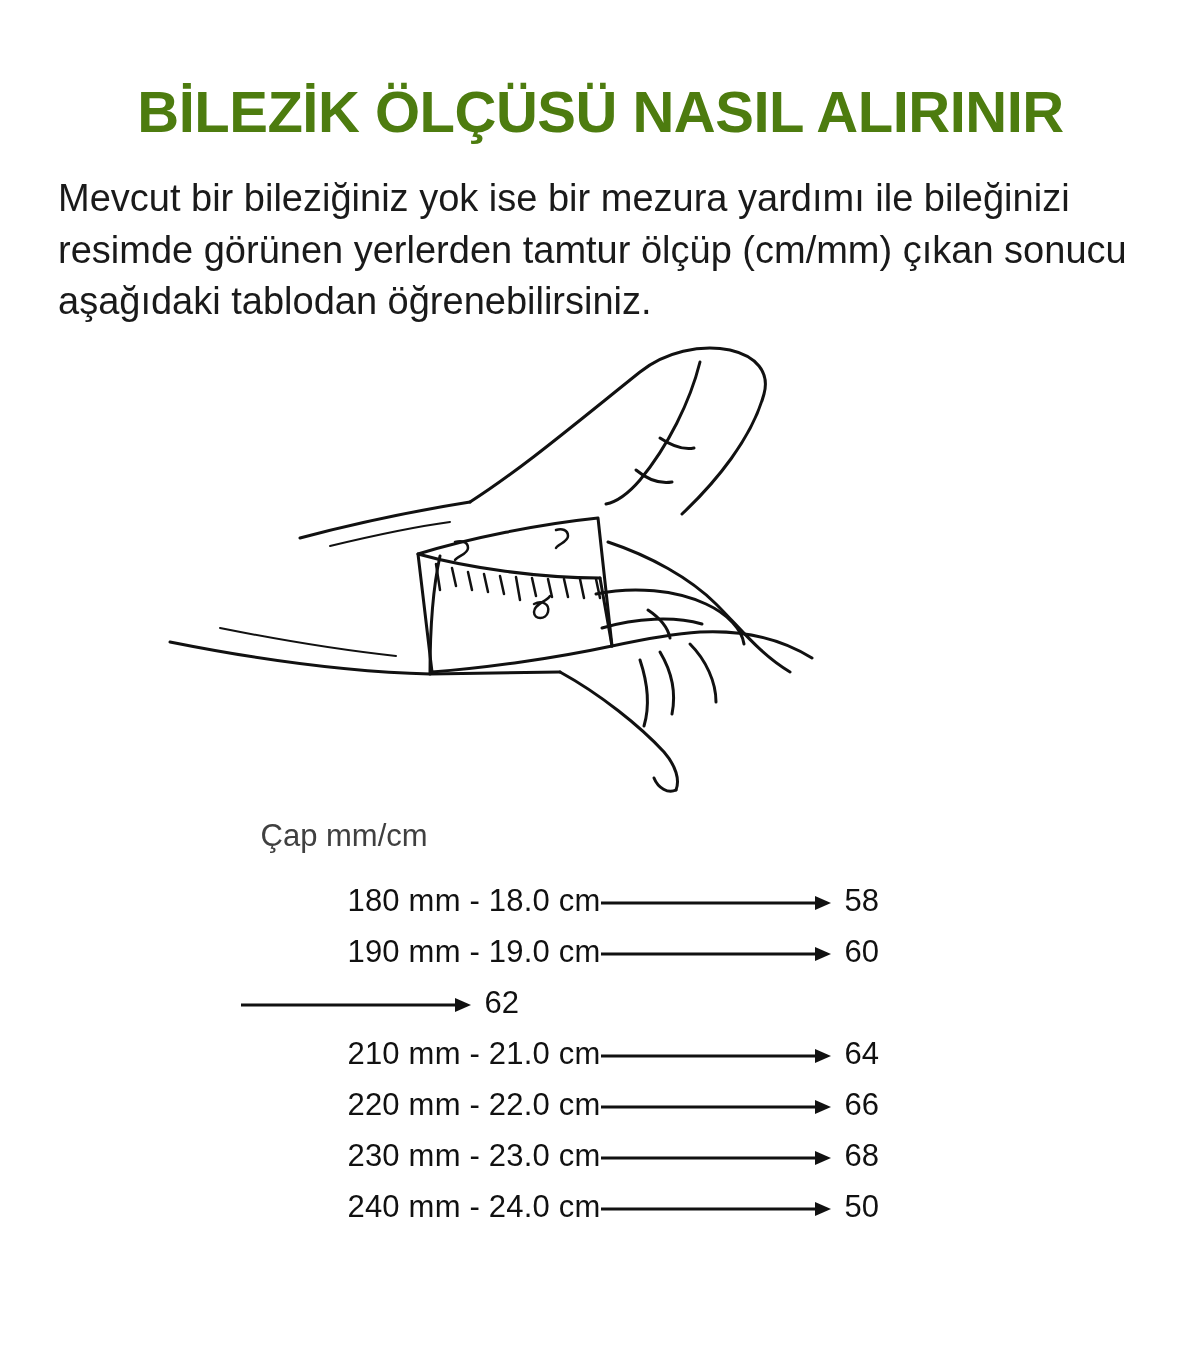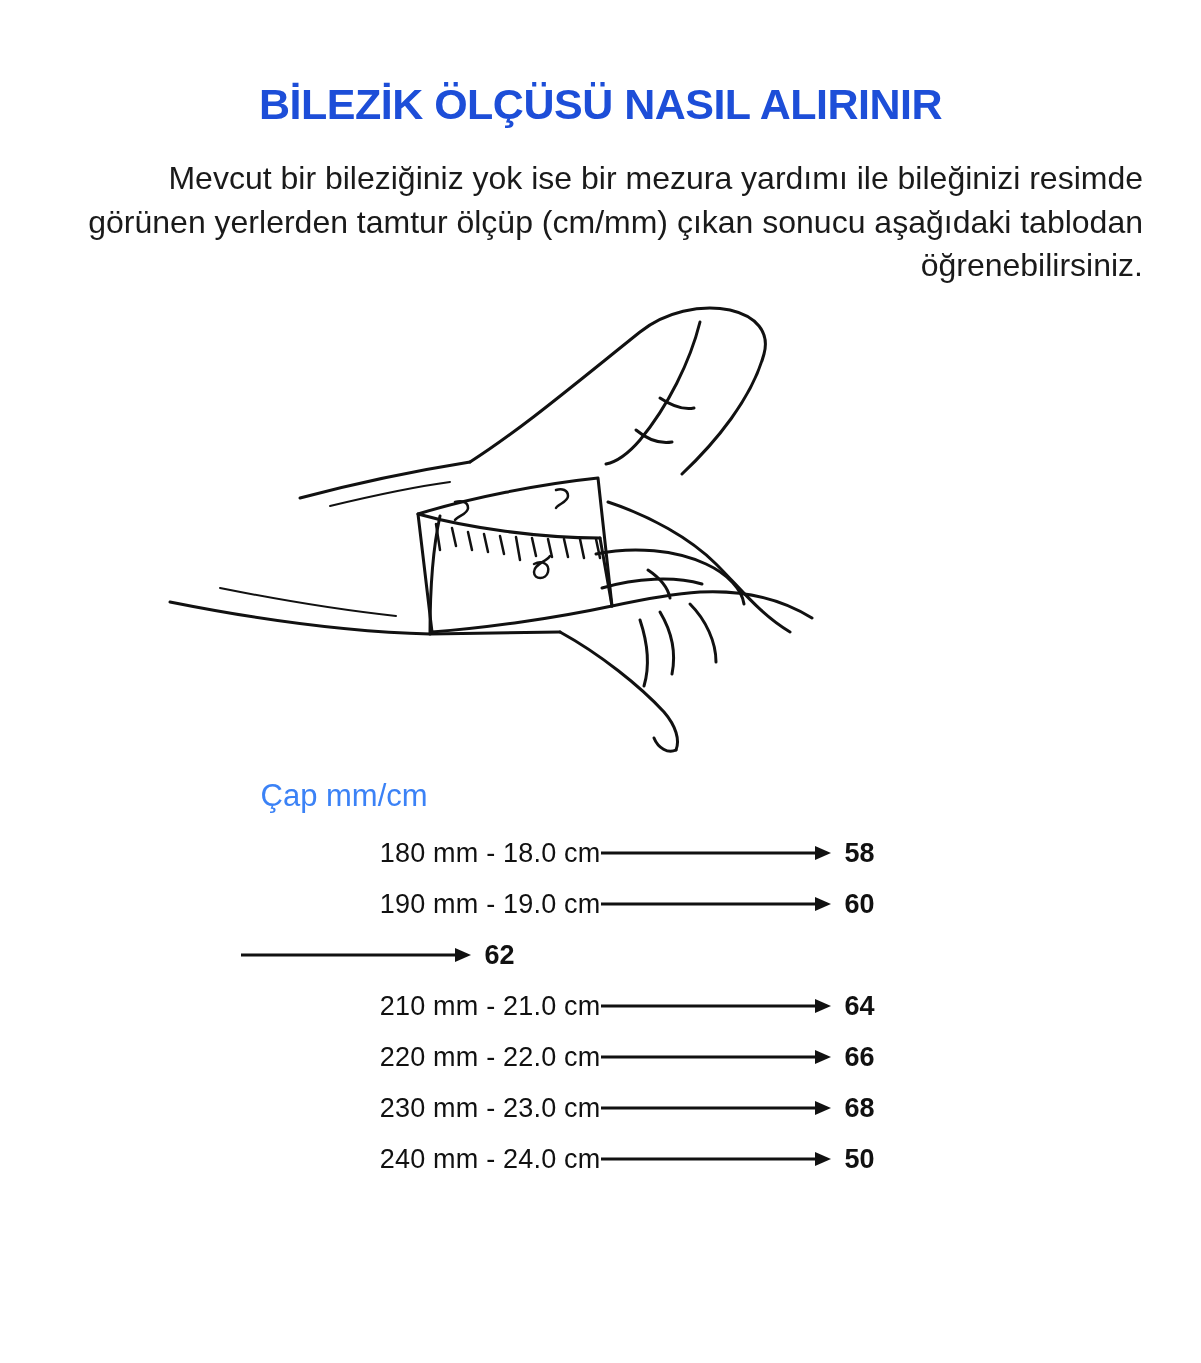--- a/index.html
+++ b/index.html
@@ -16,67 +16,67 @@
   }
   .page {
     position: relative;
     width: 1201px;
     height: 1363px;
     box-sizing: border-box;
     padding: 0;
   }
   .title {
     text-align: center;
-    font-size: 43px;
+    font-size: 58px;
     font-weight: bold;
     letter-spacing: -0.5px;
     margin: 82px 0 0 0;
     line-height: 1.05;
-    color: #1d4ed8;
+    color: #4d7c0f;
   }
   .intro {
-    text-align: right;
-    font-size: 32px;
+    text-align: left;
+    font-size: 38px;
     line-height: 1.36;
     color: #1a1a1a;
     margin: 30px auto 0 auto;
     width: 1085px;
   }
   .illustration {
     width: 1201px;
     height: 470px;
     margin-top: 14px;
     display: block;
   }
   .table-wrap {
     margin: 6px auto 0 auto;
     width: 720px;
   }
   .table-head {
     display: flex;
     align-items: baseline;
     font-size: 31px;
-    color: #3b82f6;
+    color: #404040;
     margin-bottom: 14px;
   }
   .th-left {
     width: 400px;
     text-align: left;
     padding-left: 20px;
   }
   .th-right {
     flex: 1;
     text-align: left;
     padding-left: 8px;
   }
   .row {
     display: flex;
-    align-items: center;
+    align-items: flex-end;
     height: 51px;
-    font-size: 27px;
+    font-size: 31px;
     color: #111;
   }
   .row .label {
     width: 360px;
     text-align: right;
     white-space: nowrap;
     letter-spacing: 0.2px;
   }
   .row .arrow {
     position: relative;
@@ -86,21 +86,20 @@
     flex: 0 0 auto;
   }
   .row .arrow svg {
     display: block;
   }
   .row .value {
     width: 110px;
     text-align: left;
     padding-left: 14px;
     white-space: nowrap;
-    font-weight: bold;
   }
 </style>
 </head>
 <body>
 
 <div class="page">
 
   <h1 class="title">BİLEZİK ÖLÇÜSÜ NASIL ALIRINIR</h1>
 
   <p class="intro">Mevcut bir bileziğiniz yok ise bir mezura yardımı ile bileğinizi resimde görünen yerlerden tamtur ölçüp (cm/mm) çıkan sonucu aşağıdaki tablodan öğrenebilirsiniz.</p>

